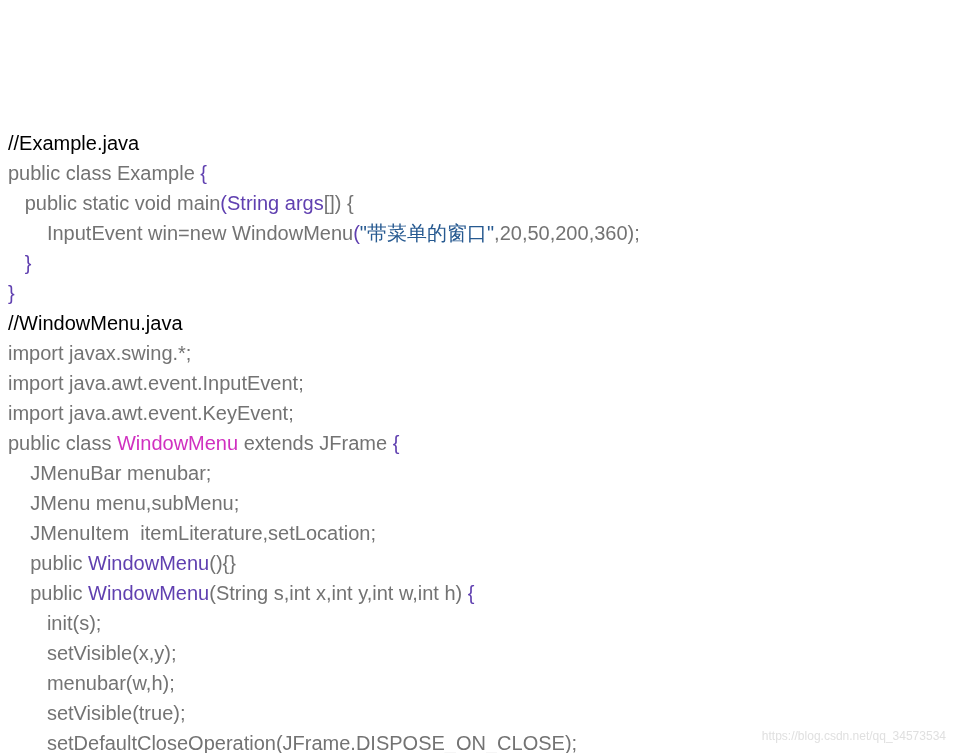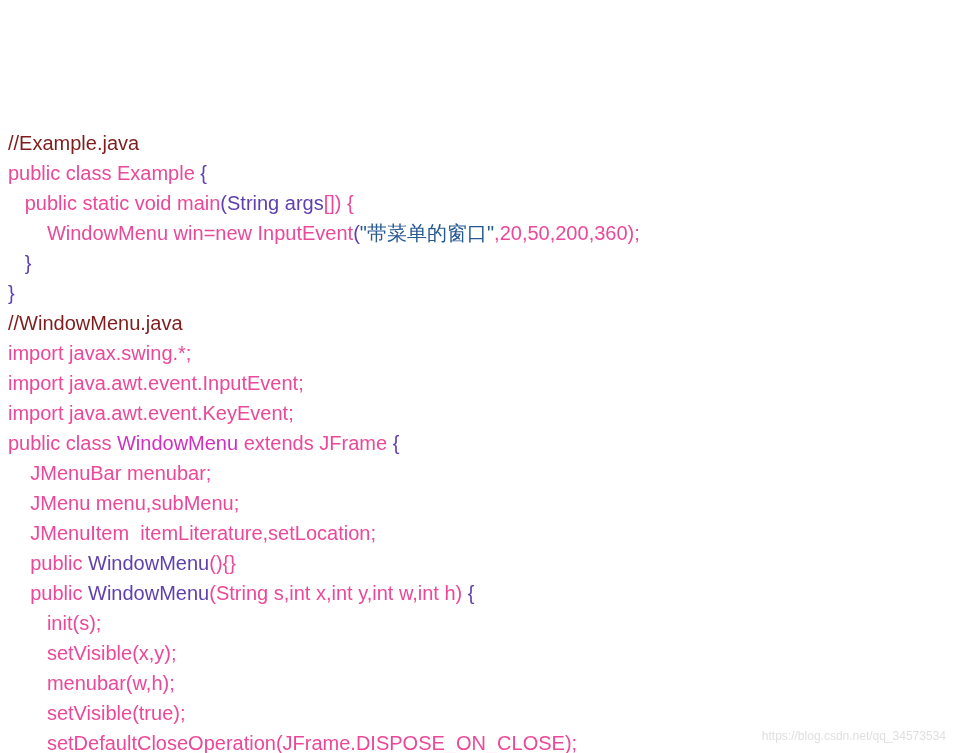--- a/index.html
+++ b/index.html
@@ -9,22 +9,22 @@
       font-size: 20px;
       line-height: 1.5;
       background: #ffffff;
       color: #265990;
       white-space: pre;
       position: relative;
       width: 958px;
       height: 753px;
       box-sizing: border-box;
     }
-    .red { color: #7f1d1d; }
-    .navy { color: #ec4899; text-align: right; }
+    .red { color: #000000; }
+    .navy { color: #737373; text-align: right; }
     .magenta { color: #d030c0; }
     .purple { color: #6040b0; }
     .string { color: #265990; }
     .watermark {
       position: absolute;
       bottom: 8px;
       right: 12px;
       font-size: 12px;
       color: #e0e0e0;
       font-family: Arial, sans-serif;
@@ -32,21 +32,21 @@
     }
   </style>
 </head>
 <body>
 
 
 
 <div><span class="red">//Example.java</span>
 <span class="navy">public class Example </span><span class="purple">{</span>
 <span class="navy">   public static void main</span><span class="purple">(String args</span><span class="navy">[]) {</span>
-<span class="navy">       WindowMenu win=new InputEvent</span><span class="purple">(</span><span class="string">"带菜单的窗口"</span><span class="navy">,</span><span class="navy">20</span><span class="navy">,</span><span class="navy">50</span><span class="navy">,</span><span class="navy">200</span><span class="navy">,</span><span class="navy">360</span><span class="navy">);</span>
+<span class="navy">       InputEvent win=new WindowMenu</span><span class="purple">(</span><span class="string">"带菜单的窗口"</span><span class="navy">,</span><span class="navy">20</span><span class="navy">,</span><span class="navy">50</span><span class="navy">,</span><span class="navy">200</span><span class="navy">,</span><span class="navy">360</span><span class="navy">);</span>
 <span class="purple">   }</span>
 <span class="purple">}</span>
 <span class="red">//WindowMenu.java</span>
 <span class="navy">import javax</span><span class="navy">.swing.*;</span>
 <span class="navy">import java</span><span class="navy">.awt.event.InputEvent;</span>
 <span class="navy">import java</span><span class="navy">.awt.event.KeyEvent;</span>
 <span class="navy">public class </span><span class="magenta">WindowMenu</span><span class="navy"> extends JFrame </span><span class="purple">{</span>
 <span class="navy">    JMenuBar </span><span class="navy">menubar;</span>
 <span class="navy">    JMenu </span><span class="navy">menu,subMenu;</span>
 <span class="navy">    JMenuItem  </span><span class="navy">itemLiterature,setLocation;</span>

